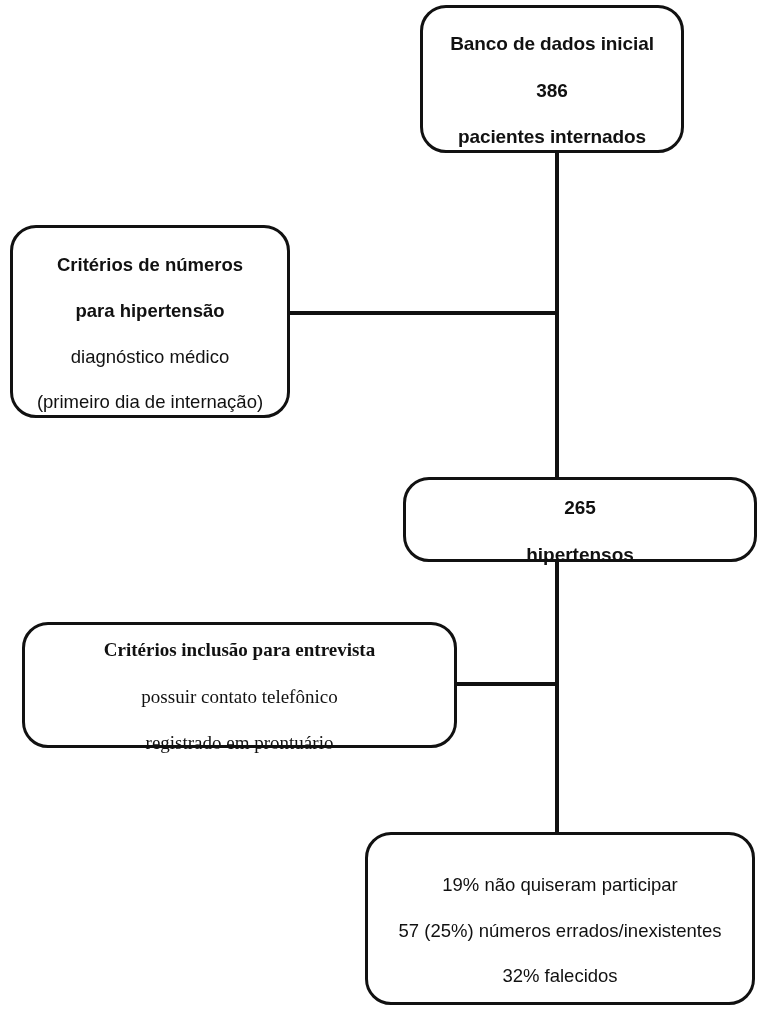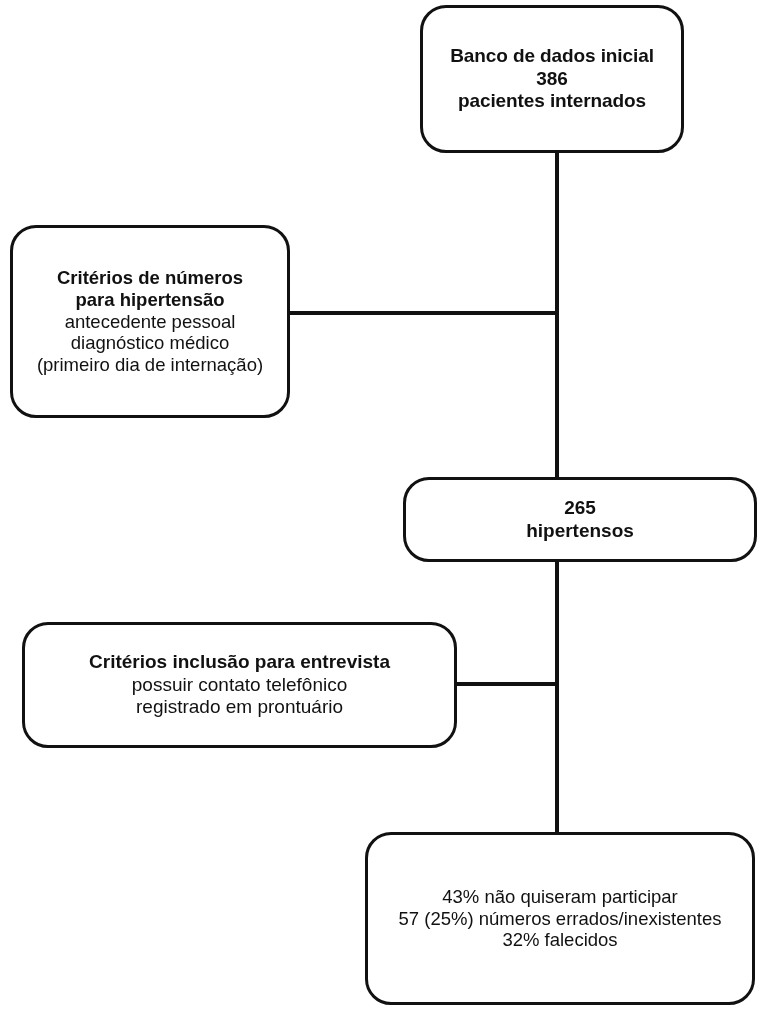--- a/index.html
+++ b/index.html
@@ -31,20 +31,21 @@
     flex-direction: column;
     align-items: center;
     justify-content: center;
     text-align: center;
     z-index: 3;
     line-height: 1.18;
   }
   .node .ln {
     display: block;
     white-space: nowrap;
+    margin-top: 24px;
   }
   .bold { font-weight: bold; }
   .reg  { font-weight: normal; }
 
   
   #node-initial-database {
     left: 420px; top: 5px; width: 264px; height: 148px;
     font-size: 19px;
   }
   #node-initial-database .ln { letter-spacing: -0.1px; }
@@ -56,20 +57,21 @@
 
   #node-hypertensive-count {
     left: 403px; top: 477px; width: 354px; height: 85px;
     font-size: 19px;
     text-align: right;
   }
 
   #node-interview-criteria {
     left: 22px; top: 622px; width: 435px; height: 126px;
     font-size: 19px;
+    font-family: Liberation Serif, serif;
   }
 
   #node-outcomes {
     left: 365px; top: 832px; width: 390px; height: 173px;
     font-size: 18.5px;
   }
 
   
   .connector {
     position: absolute;
@@ -115,35 +117,34 @@
 
   <div class="node" id="node-initial-database">
     <span class="ln bold">Banco de dados inicial</span>
     <span class="ln bold">386</span>
     <span class="ln bold">pacientes internados</span>
   </div>
 
   <div class="node" id="node-hypertension-criteria">
     <span class="ln bold">Critérios de números</span>
     <span class="ln bold">para hipertensão</span>
-    <span class="ln reg">antecedente pessoal</span>
     <span class="ln reg">diagnóstico médico</span>
     <span class="ln reg">(primeiro dia de internação)</span>
   </div>
 
   <div class="node" id="node-hypertensive-count">
     <span class="ln bold">265</span>
     <span class="ln bold">hipertensos</span>
   </div>
 
   <div class="node" id="node-interview-criteria">
     <span class="ln bold">Critérios inclusão para entrevista</span>
     <span class="ln reg">possuir contato telefônico</span>
     <span class="ln reg">registrado em prontuário</span>
   </div>
 
   <div class="node" id="node-outcomes">
-    <span class="ln reg">43% não quiseram participar</span>
+    <span class="ln reg">19% não quiseram participar</span>
     <span class="ln reg">57 (25%) números errados/inexistentes</span>
     <span class="ln reg">32% falecidos</span>
   </div>
 
 </div>
 
 </body></html>

